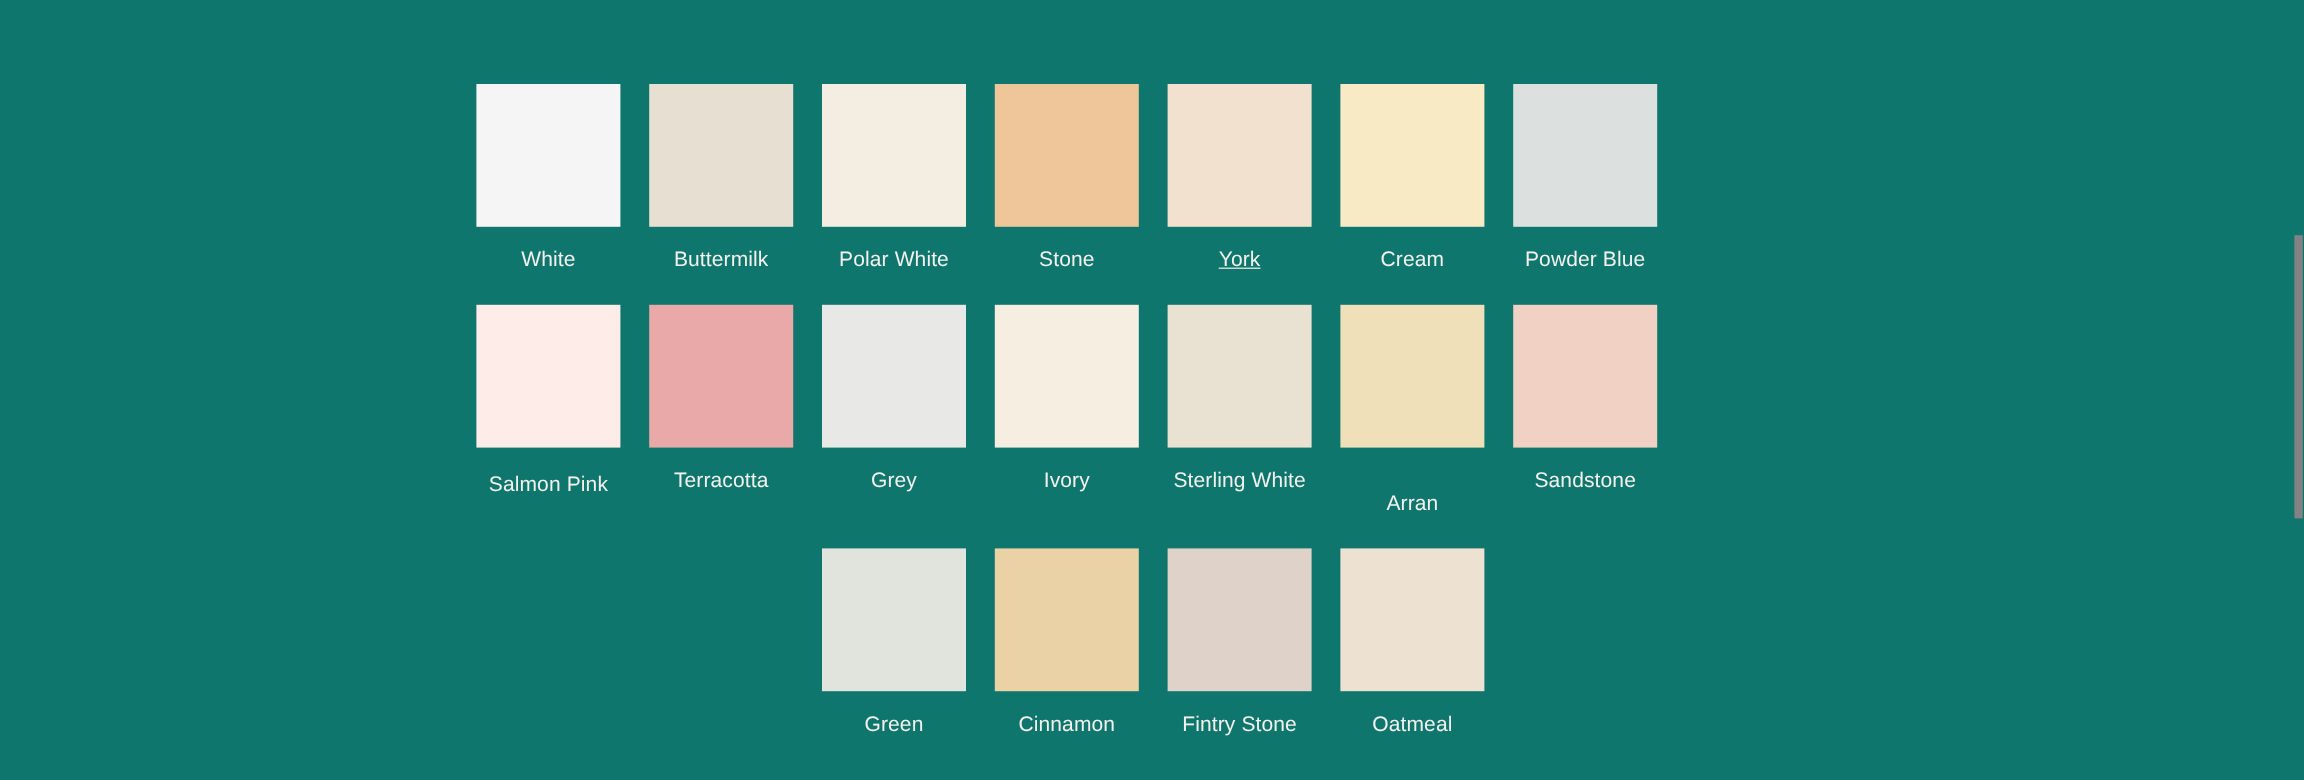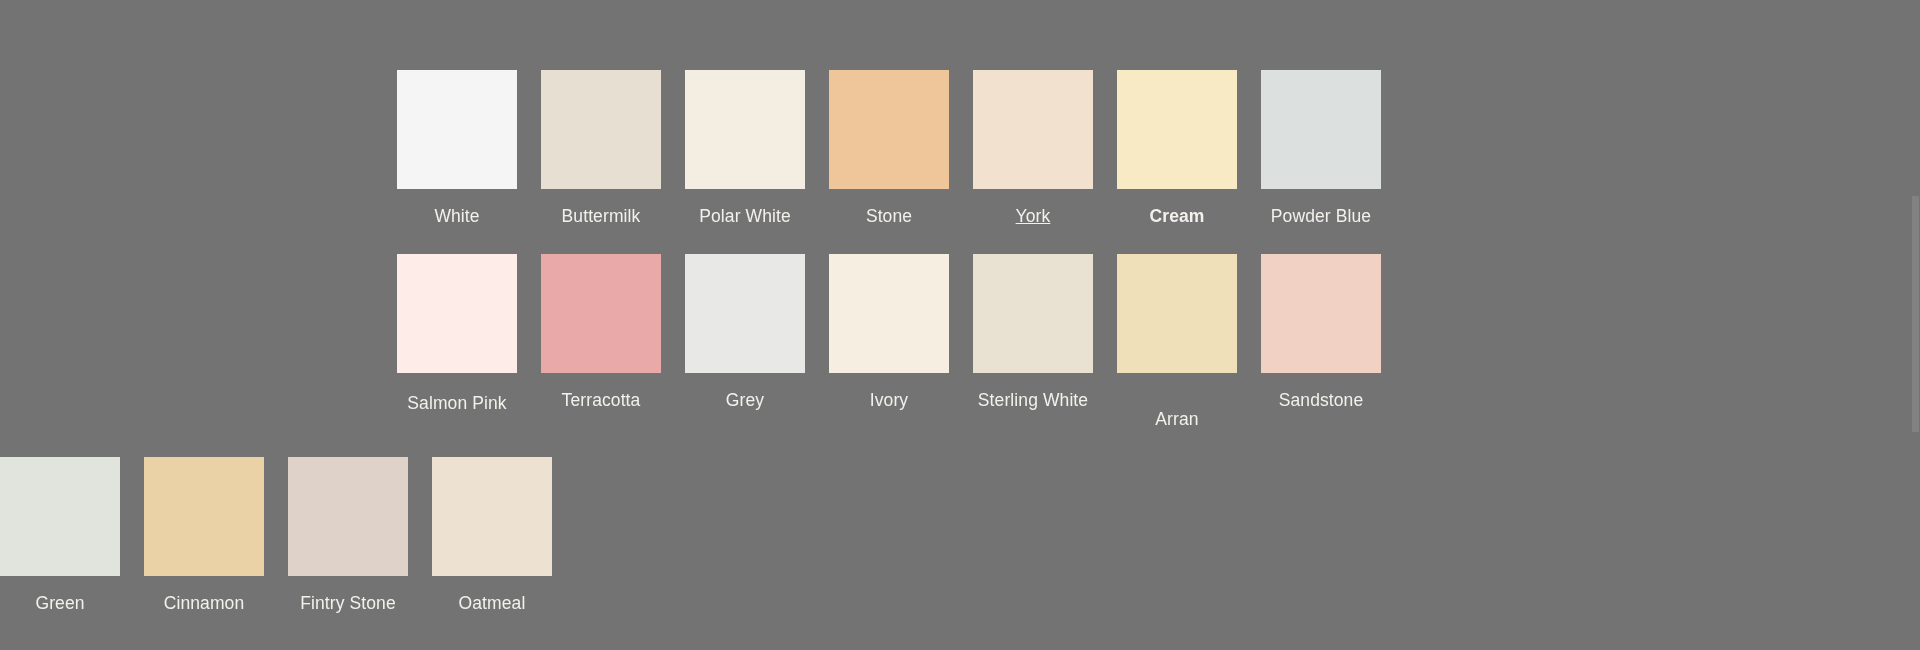--- a/index.html
+++ b/index.html
@@ -28,21 +28,21 @@
 
   .swatch-row {
     display: flex;
     justify-content: flex-start;
     align-items: flex-start;
     gap: 24px;
     margin-bottom: 27px;
   }
 
   .swatch-row.row-indent-0 { padding-left: 397px; }
-  .swatch-row.row-indent-2 { }
+  .swatch-row.row-indent-2 { padding-left: 685px; }
 
   .swatch-cell {
     width: 120px;
     display: flex;
     flex-direction: column;
     align-items: center;
     cursor: pointer;
   }
 
   .swatch-chip {
@@ -77,21 +77,21 @@
     right: 1px;
     width: 7px;
     height: 236px;
     background: #828282;
     border-radius: 0;
   }
 </style>
 </head>
 <body style="background-color: rgb(2, 77, 62);">
 
-<div id="swatch-board" style="background-color: #737373;">
+<div id="swatch-board" style="background-color: #0f766e;">
     <div class="swatch-row row-indent-0">
       <div class="swatch-cell">
         <div class="swatch-chip" style="background-color: rgb(245, 245, 245);"></div>
         <div class="swatch-label" style="color: rgb(243, 241, 236);">White</div>
       </div>
       <div class="swatch-cell">
         <div class="swatch-chip" style="background-color: rgb(231, 223, 209);"></div>
         <div class="swatch-label" style="color: rgb(243, 241, 236);">Buttermilk</div>
       </div>
       <div class="swatch-cell">
@@ -101,21 +101,21 @@
       <div class="swatch-cell">
         <div class="swatch-chip" style="background-color: rgb(238, 198, 154);"></div>
         <div class="swatch-label" style="color: rgb(243, 241, 236);">Stone</div>
       </div>
       <div class="swatch-cell">
         <div class="swatch-chip" style="background-color: rgb(242, 225, 207);"></div>
         <div class="swatch-label" style="color: rgb(243, 241, 236); text-decoration: underline;">York</div>
       </div>
       <div class="swatch-cell">
         <div class="swatch-chip" style="background-color: rgb(248, 234, 197);"></div>
-        <div class="swatch-label" style="color: rgb(243, 241, 236); font-weight: bold;">Cream</div>
+        <div class="swatch-label" style="color: rgb(243, 241, 236);">Cream</div>
       </div>
       <div class="swatch-cell">
         <div class="swatch-chip" style="background-color: rgb(220, 225, 224);"></div>
         <div class="swatch-label" style="color: rgb(243, 241, 236);">Powder Blue</div>
       </div>
     </div>
     <div class="swatch-row row-indent-0">
       <div class="swatch-cell">
         <div class="swatch-chip" style="background-color: rgb(253, 236, 232);"></div>
         <div class="swatch-label" style="color: rgb(243, 241, 236); margin-top: 20px;">Salmon Pink</div>

